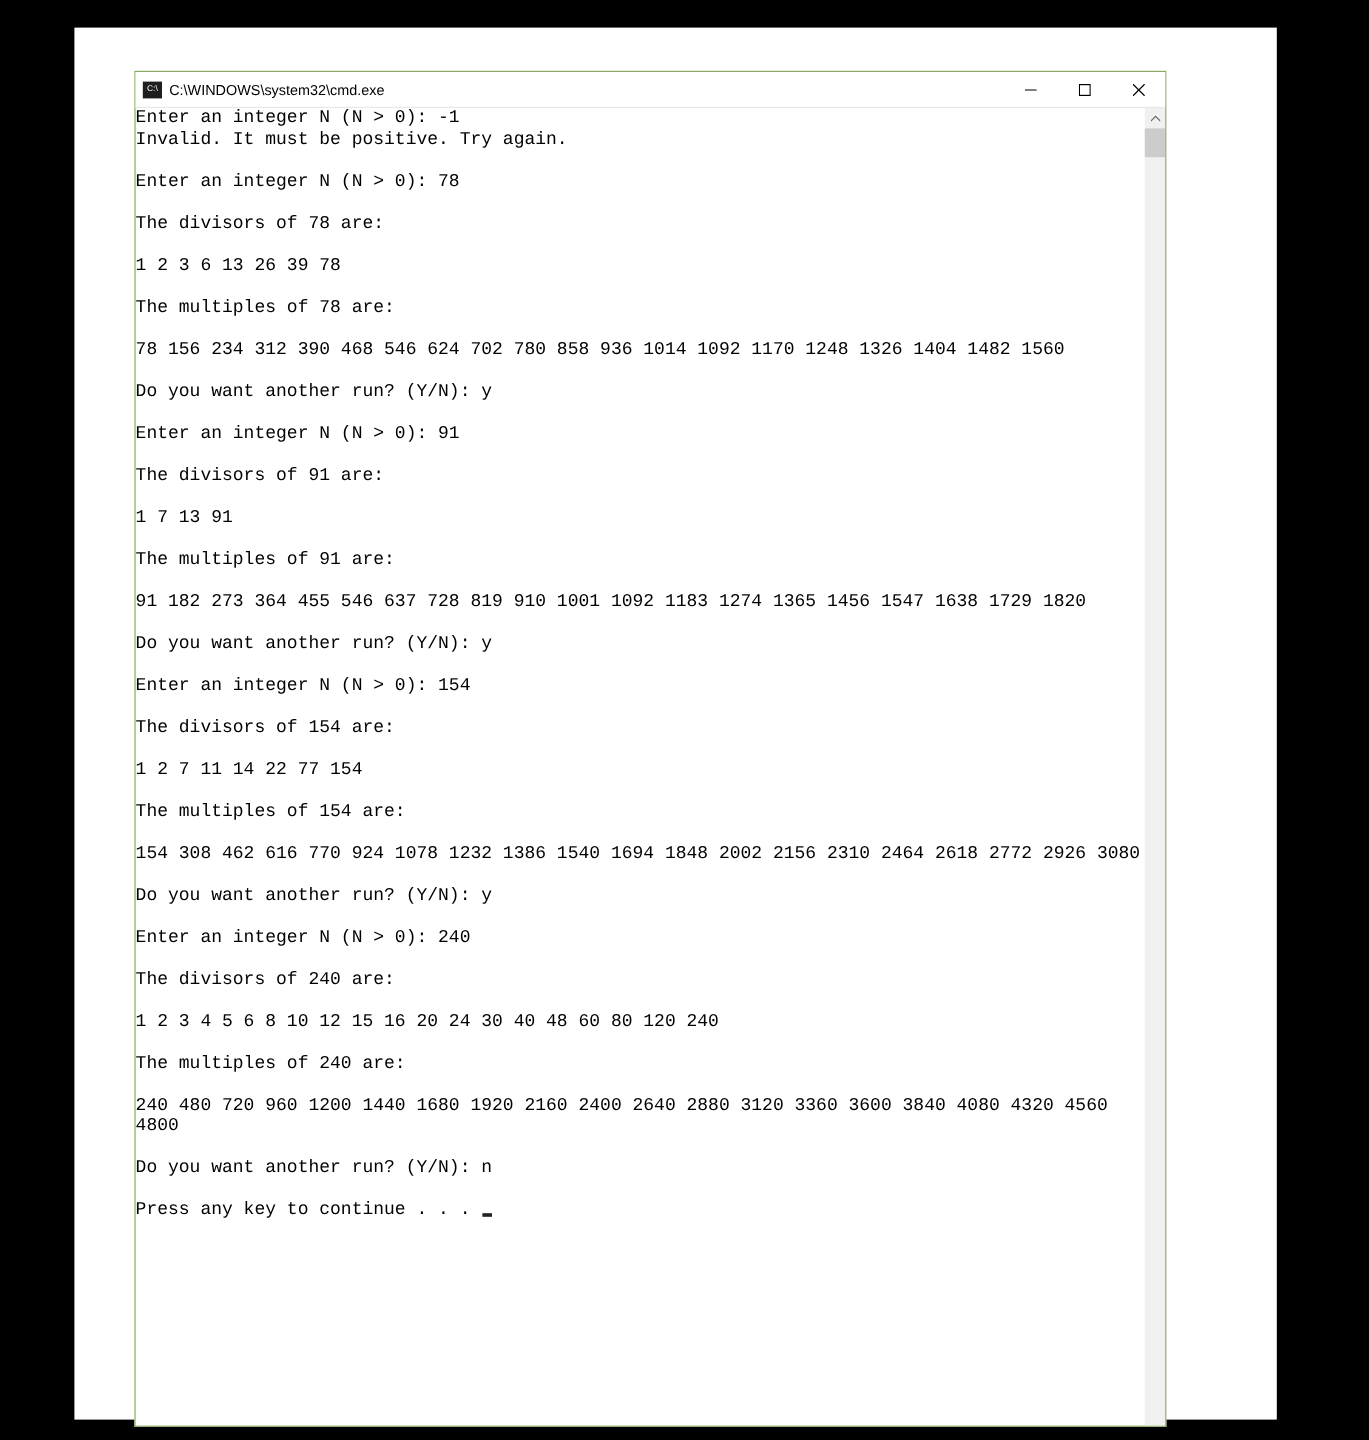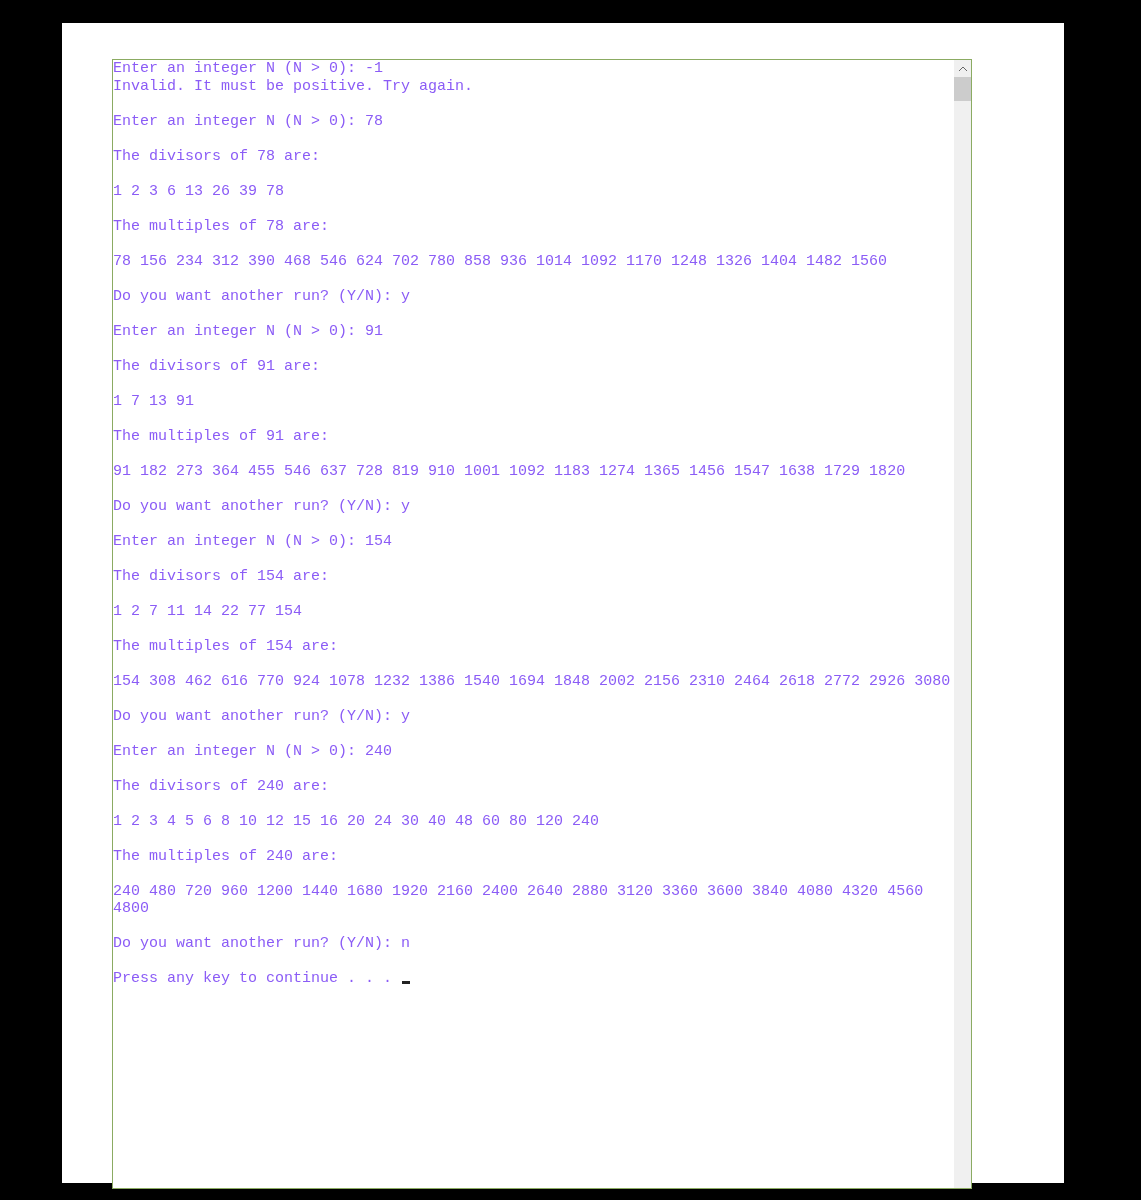--- a/index.html
+++ b/index.html
@@ -77,21 +77,21 @@
     .console-area {
       flex: 1;
       display: flex;
       overflow: hidden;
     }
     .console-output {
       flex: 1;
       font-family: Consolas, "Courier New", monospace;
       font-size: 15px;
       line-height: 17.5px;
-      color: #8b5cf6;
+      color: #000000;
       white-space: pre-wrap;
       padding: 0 0 0 0;
       overflow: hidden;
     }
     .scrollbar {
       width: 17px;
       background: #f0f0f0;
       position: relative;
     }
     .scroll-up, .scroll-down {
@@ -120,20 +120,42 @@
       position: relative;
       top: 2px;
     }
   </style>
 </head>
 <body>
 
 <div class="page-bg"></div>
 
 <div class="window">
+  <div class="titlebar">
+    <span class="titlebar-icon"></span>
+    <span class="titlebar-text">C:\WINDOWS\system32\cmd.exe</span>
+    <div class="win-controls">
+      <div class="win-btn">
+        <svg width="10" height="10" viewBox="0 0 10 10">
+            <line x1="0" y1="5" x2="10" y2="5" stroke="#000" stroke-width="1"></line>
+          </svg>
+      </div>
+      <div class="win-btn">
+        <svg width="10" height="10" viewBox="0 0 10 10">
+            <rect x="0.5" y="0.5" width="9" height="9" fill="none" stroke="#000" stroke-width="1"></rect>
+          </svg>
+      </div>
+      <div class="win-btn">
+        <svg width="10" height="10" viewBox="0 0 10 10">
+            <line x1="0" y1="0" x2="10" y2="10" stroke="#000" stroke-width="1"></line>
+            <line x1="10" y1="0" x2="0" y2="10" stroke="#000" stroke-width="1"></line>
+          </svg>
+      </div>
+    </div>
+  </div>
 
   <div class="console-area">
     <div class="console-output" id="console-output">Enter an integer N (N &gt; 0): -1
 Invalid. It must be positive. Try again.
 
 Enter an integer N (N &gt; 0): 78
 
 The divisors of 78 are:
 
 1 2 3 6 13 26 39 78

